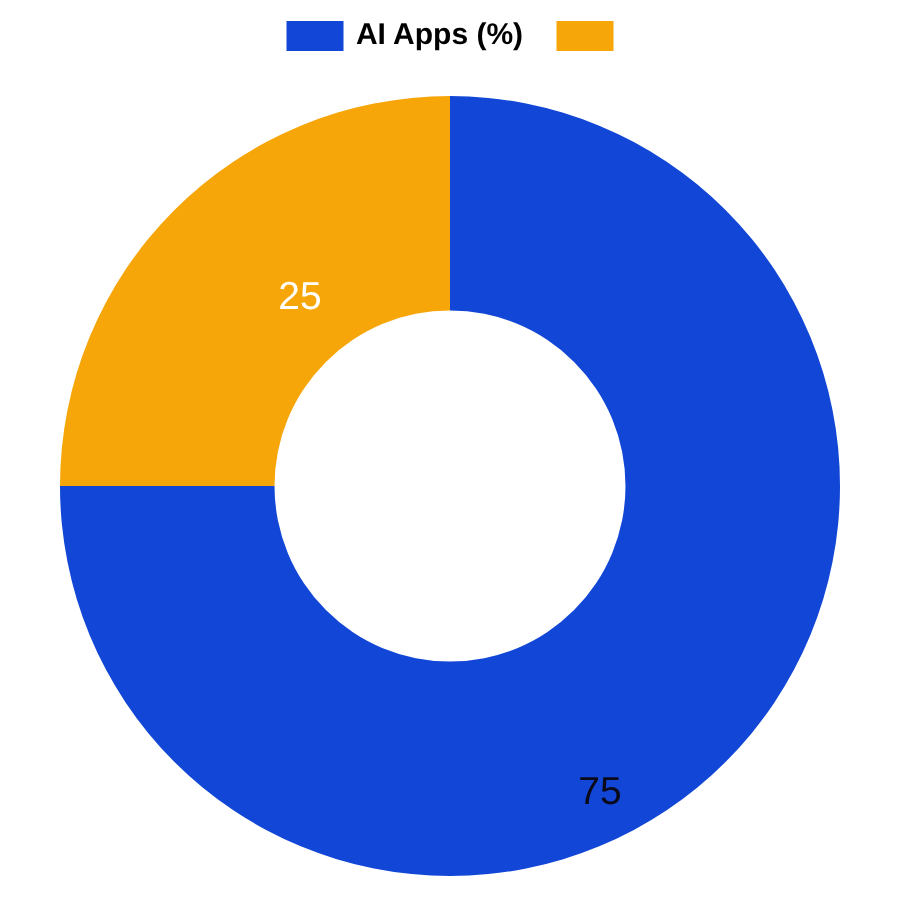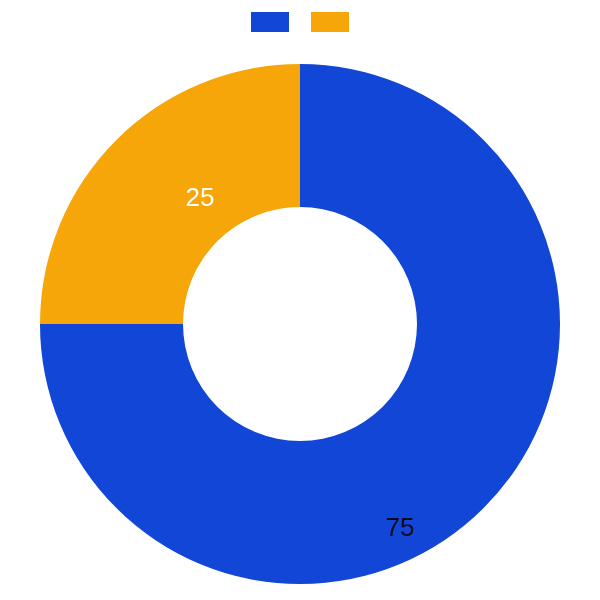--- a/index.html
+++ b/index.html
@@ -46,20 +46,21 @@
       font-size: 26px;
       font-family: Arial, sans-serif;
     }
   </style>
 </head>
 <body>
 
 <div class="legend">
   <div class="legend-item">
     <span class="legend-swatch" style="background:#1146d6"></span>
+    <span>AI Apps (%)</span>
   </div>
   <div class="legend-item">
     <span class="legend-swatch" style="background:#f6a609"></span>
   </div>
 </div>
 
 <div class="chart-wrap">
   <svg id="donut" width="540" height="540" viewBox="0 0 540 540">
       <path d="M 270 10 A 260 260 0 1 1 10 270.00000000000006 L 153 270 A 117 117 0 1 0 270 153 Z" fill="#1146d6"></path>
       <path d="M 10 270.00000000000006 A 260 260 0 0 1 269.99999999999994 10 L 270 153 A 117 117 0 0 0 153 270 Z" fill="#f6a609"></path>

